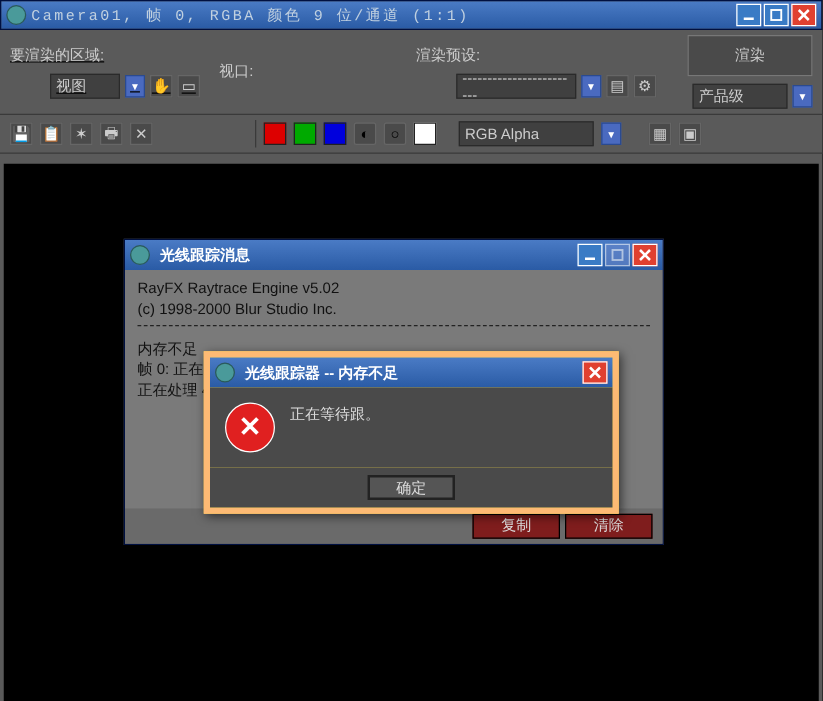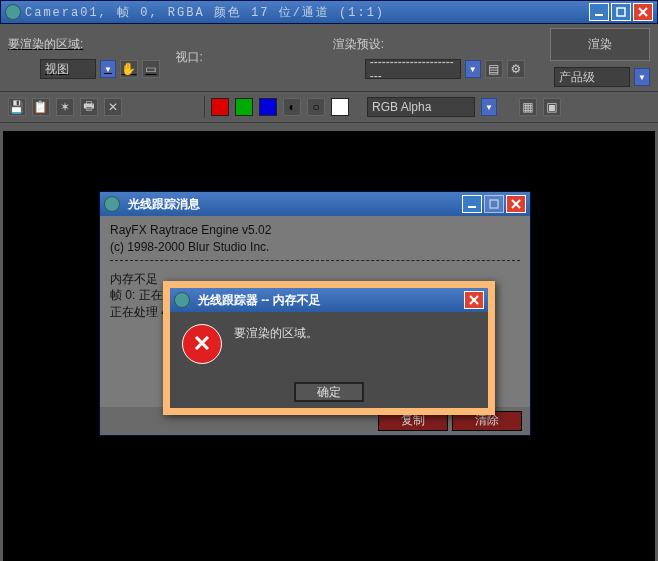--- a/index.html
+++ b/index.html
@@ -37,36 +37,36 @@
 
 .dialog { position: absolute; background: #6a6a6a; border: 1px solid #001040; box-shadow: 2px 2px 6px rgba(0,0,0,.5); }
 .dialog-titlebar { height: 24px; background: linear-gradient(to bottom, #4a7bc5, #2a5ba5); display: flex; align-items: center; padding: 0 4px; }
 .dialog-titlebar .title { color: #fff; font-weight: bold; flex: 1; margin-left: 4px; }
 .dialog-body { padding: 6px 10px; color: #111; background: #7a7a7a; }
 .dialog-text { font-family: SimSun, monospace; line-height: 1.4; }
 .dash-line { border: none; border-top: 1px dashed #222; margin: 4px 0; }
 .dialog-footer { display: flex; justify-content: flex-end; gap: 4px; padding: 4px 8px; background: #6a6a6a; }
 .dlgbtn { width: 70px; height: 20px; background: #7f1d1d; border: 1px solid #000000; color: #ddd; cursor: pointer; }
 
-.error-dialog { position: absolute; background: #fde047; border: 7px solid #fdba74; box-shadow: 2px 2px 8px rgba(0,0,0,.6); }
+.error-dialog { position: absolute; background: #fde047; border: 5px solid #fdba74; box-shadow: 2px 2px 8px rgba(0,0,0,.6); }
 .error-body { padding: 12px; display: flex; gap: 12px; align-items: flex-start; background: #4a4a4a; }
 .error-icon { width: 40px; height: 40px; background: #e02020; border-radius: 50%; display: flex; align-items: center; justify-content: center; flex-shrink: 0; border: 1px solid #fff; }
 .error-icon::after { content: "✕"; color: #fff; font-size: 22px; font-weight: bold; }
 .error-text { color: #ddd; line-height: 1.5; }
 .error-footer { display: flex; justify-content: center; padding: 6px; background: #4a4a4a; }
 .error-footer .dlgbtn { border: 2px solid #222; background: #555; }
 
 .sep { width: 1px; height: 22px; background: #3a3a3a; }
 </style>
 </head>
 <body>
 
 <div class="titlebar">
   <span class="titlebar-icon"></span>
-  <span class="titlebar-text">Camera01, 帧 0, RGBA 颜色 17 位/通道 (1:1)</span>
+  <span class="titlebar-text">Camera01, 帧 0, RGBA 颜色 9 位/通道 (1:1)</span>
   <div class="winbtns">
     <div class="winbtn min">
         <svg viewBox="0 0 12 12">
           <line x1="2" y1="9" x2="10" y2="9" stroke="#fff" stroke-width="2"></line>
         </svg>
       </div>
     <div class="winbtn max">
         <svg viewBox="0 0 12 12">
           <rect x="2" y="2" width="8" height="8" fill="none" stroke="#fff" stroke-width="1.5"></rect>
         </svg>
@@ -195,21 +195,21 @@
             <svg viewBox="0 0 12 12">
               <line x1="2" y1="2" x2="10" y2="10" stroke="#fff" stroke-width="2"></line>
               <line x1="10" y1="2" x2="2" y2="10" stroke="#fff" stroke-width="2"></line>
             </svg>
           </div>
       </div>
     </div>
     <div class="error-body">
       <div class="error-icon"></div>
       <div class="error-text">
-        <div>要渲染的区域。</div>
+        <div>正在等待跟。</div>
       </div>
     </div>
     <div class="error-footer">
       <button class="dlgbtn">确定</button>
     </div>
   </div>
 
 </div>
 
 </body></html>

